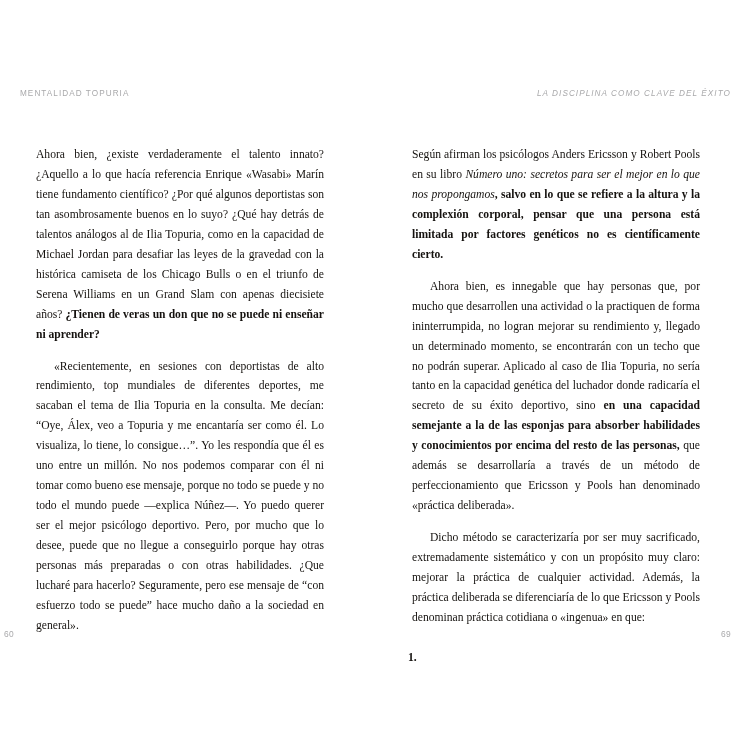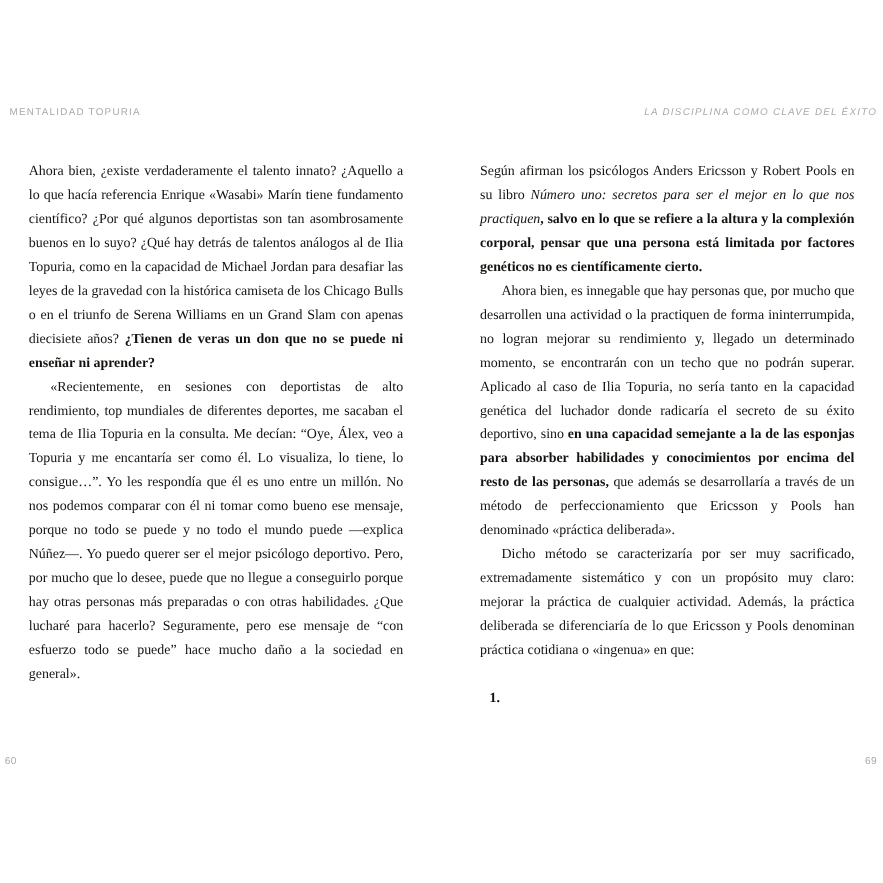--- a/index.html
+++ b/index.html
@@ -28,34 +28,34 @@
   .running-head {
     position: absolute;
     top: 89px;
     font-family: "Liberation Sans", "DejaVu Sans", sans-serif;
     font-size: 8.2px;
     letter-spacing: 1.05px;
     color: #a9a9ab;
     text-transform: uppercase;
     white-space: nowrap;
   }
-  .running-head.verso { left: 8px; }
+  .running-head.verso { left: 20px; }
   .running-head.recto { right: 5px; font-style: italic; }
 
   
   .page {
     position: absolute;
     top: 133px;
     width: 312px;
   }
   .page.verso { left: 24px; }
   .page.recto { left: 400px; width: 312px; }
 
   p {
-    margin: 0;
+    margin: 12px;
     font-size: 11.6px;
     line-height: 19.95px;
     text-align: justify;
     text-justify: inter-word;
     hyphens: manual;
     -webkit-hyphens: manual;
   }
   p + p { text-indent: 1.55em; }
 
   b, strong { font-weight: 700; }
@@ -111,21 +111,21 @@
     <p><span>«Recientemente, en sesiones con deportistas de alto rendimiento, top mundiales de diferentes deportes, me sacaban el tema de Ilia Topuria en la consulta. Me decían: “Oye, Álex, veo a Topuria y me encantaría ser como él. Lo visualiza, lo tiene, lo consigue…”. Yo les respondía que él es uno entre un millón. No nos podemos comparar con él ni tomar como bueno ese mensaje, porque no todo se puede y no todo el mundo puede —explica Núñez—. Yo puedo querer ser el mejor psicólogo deportivo. Pero, por mucho que lo desee, puede que no llegue a conseguirlo porque hay otras personas más preparadas o con otras habilidades. ¿Que lucharé para hacerlo? Seguramente, pero ese mensaje de “con esfuerzo todo se puede” hace mucho daño a la sociedad en general».</span></p>
 
   </div>
 
   <div class="folio verso">60</div>
 
   <div class="running-head recto">LA DISCIPLINA COMO CLAVE DEL ÉXITO</div>
 
   <div class="page recto">
 
-    <p><span>Según afirman los psicólogos Anders Ericsson y Robert Pools en su libro </span><i>Número uno: secretos para ser el mejor en lo que nos practiquen</i><b>, salvo en lo que se refiere a la altura y la complexión corporal, pensar que una persona está limitada por factores genéticos no es científicamente cierto.</b></p>
+    <p><span>Según afirman los psicólogos Anders Ericsson y Robert Pools en su libro </span><i>Número uno: secretos para ser el mejor en lo que nos propongamos</i><b>, salvo en lo que se refiere a la altura y la complexión corporal, pensar que una persona está limitada por factores genéticos no es científicamente cierto.</b></p>
 
     <p><span>Ahora bien, es innegable que hay personas que, por mucho que desarrollen una actividad o la practiquen de forma ininterrumpida, no logran mejorar su rendimiento y, llegado un determinado momento, se encontrarán con un techo que no podrán superar. Aplicado al caso de Ilia Topuria, no sería tanto en la capacidad genética del luchador donde radicaría el secreto de su éxito deportivo, sino </span><b>en una capacidad semejante a la de las esponjas para absorber habilidades y conocimientos por encima del resto de las personas,</b><span> que además se desarrollaría a través de un método de perfeccionamiento que Ericsson y Pools han denominado «práctica deliberada».</span></p>
 
     <p><span>Dicho método se caracterizaría por ser muy sacrificado, extremadamente sistemático y con un propósito muy claro: mejorar la práctica de cualquier actividad. Además, la práctica deliberada se diferenciaría de lo que Ericsson y Pools denominan práctica cotidiana o «ingenua» en que:</span></p>
 
     <ol class="numlist">
       <li><span class="marker">1.</span></li>
     </ol>
 
   </div>

